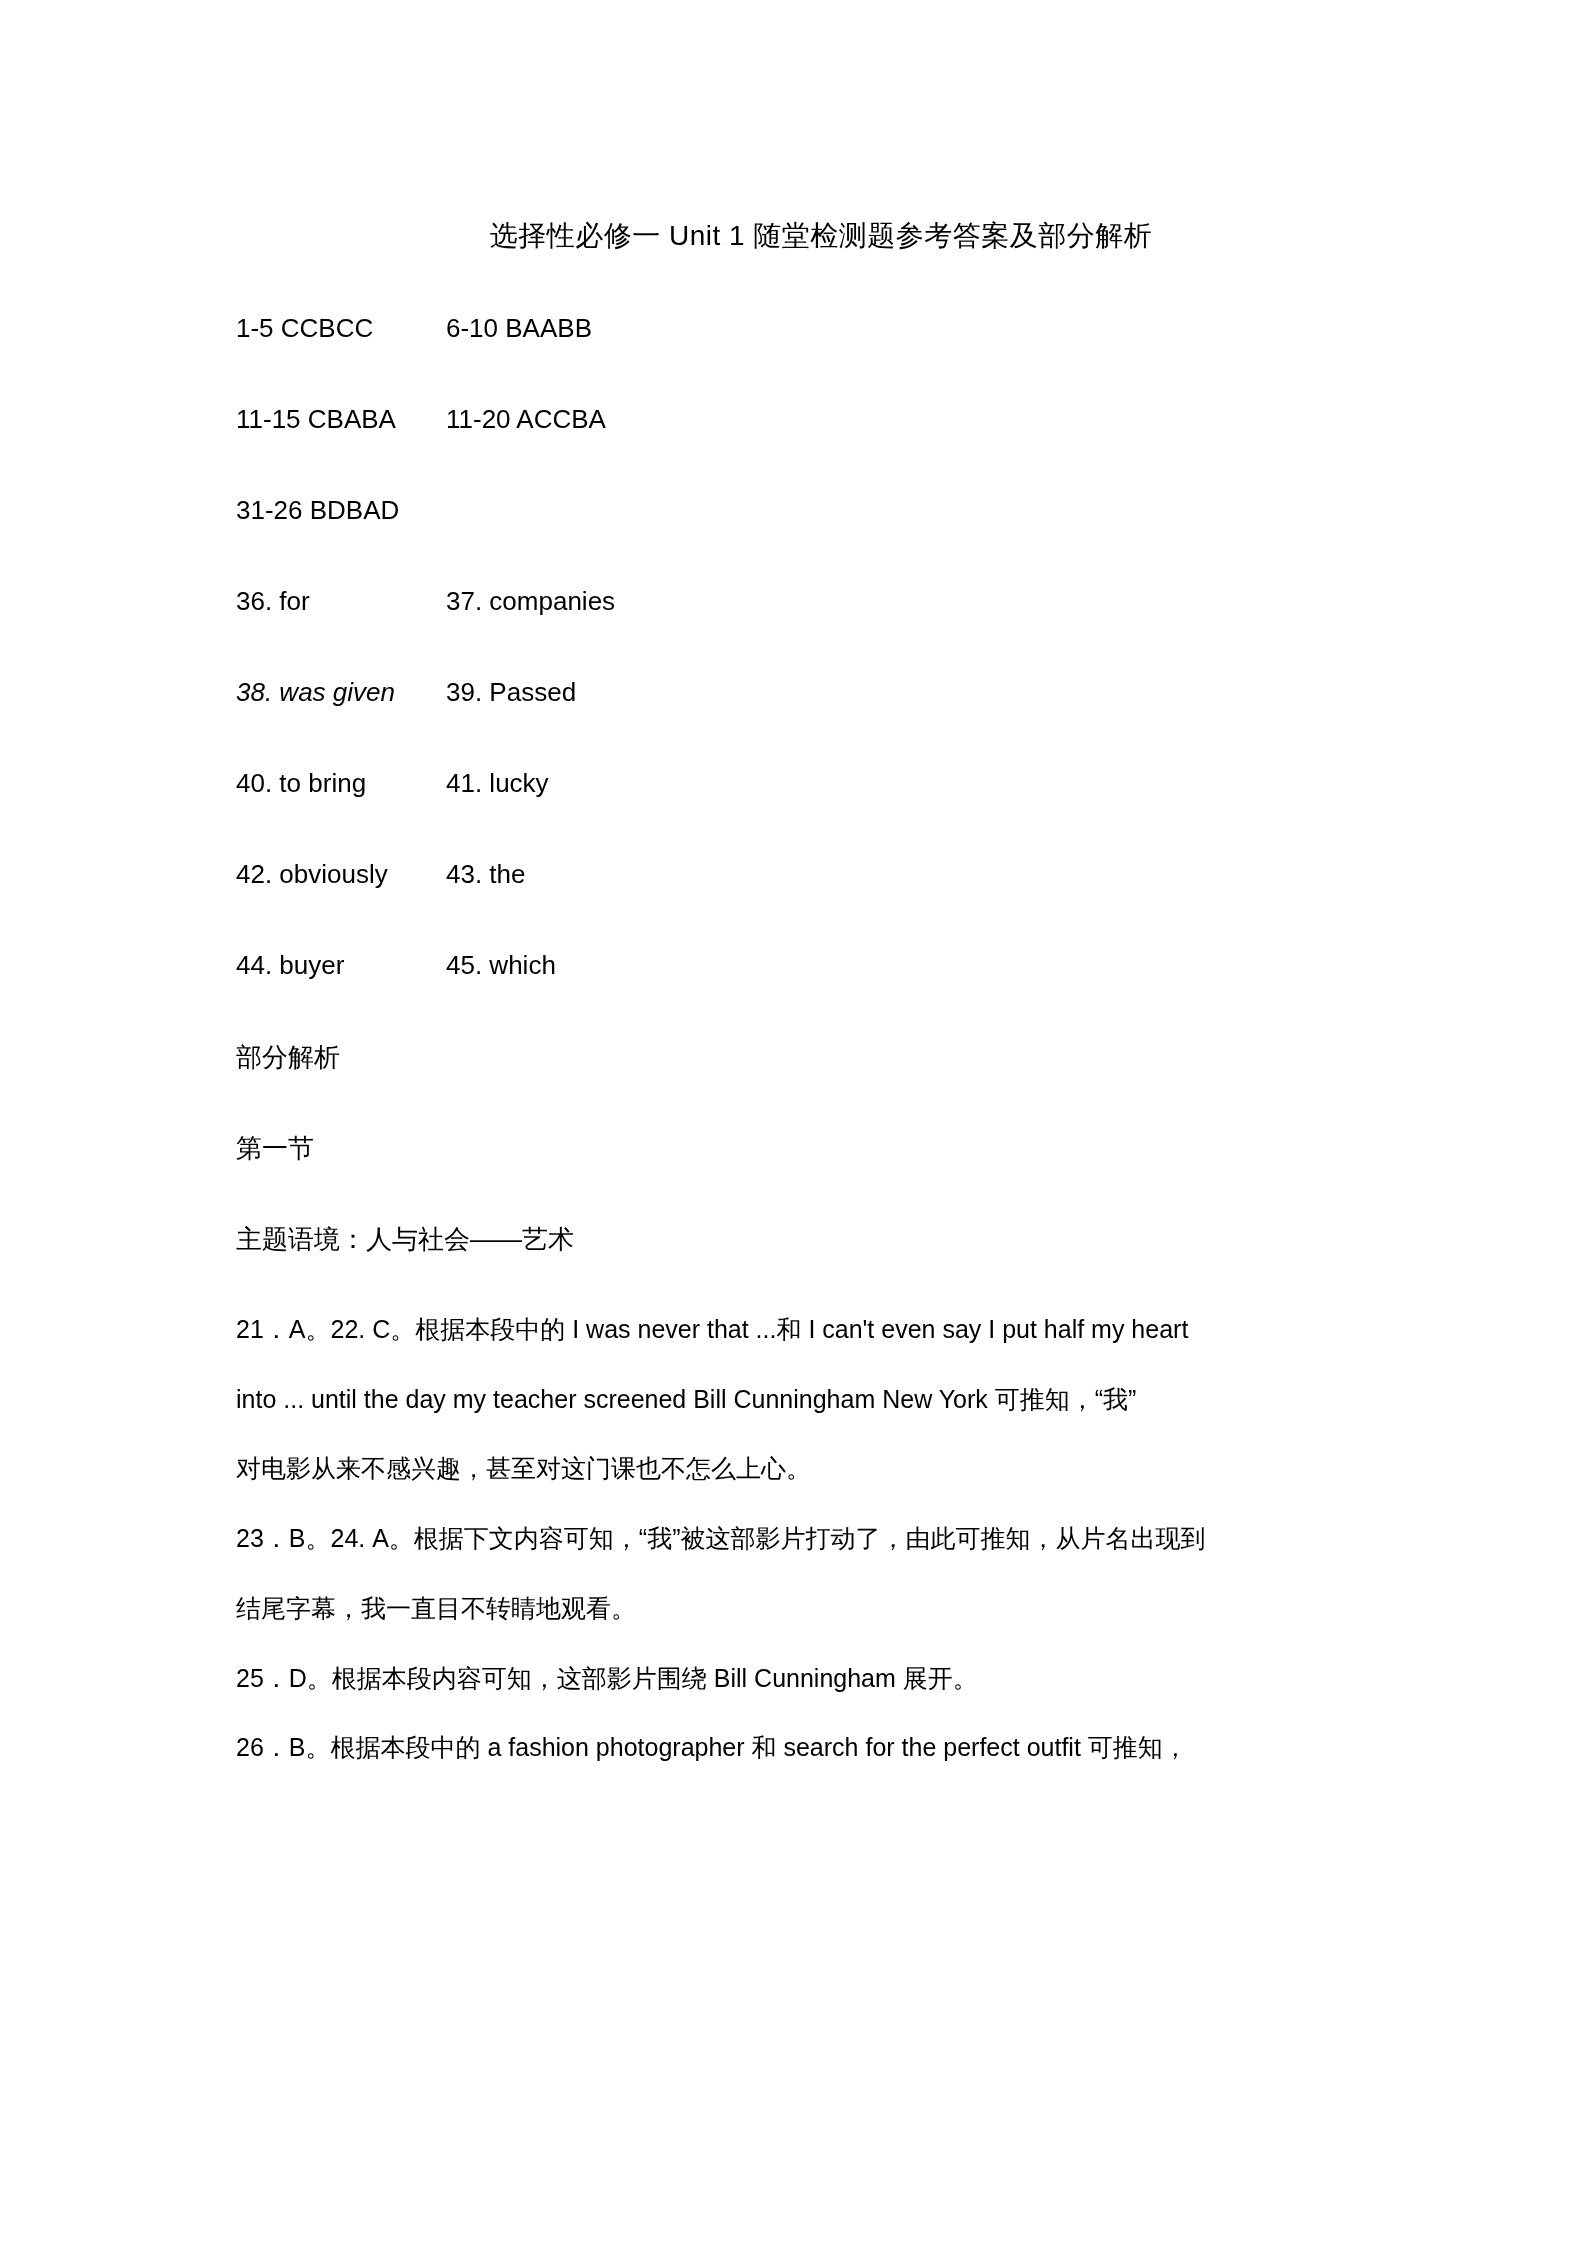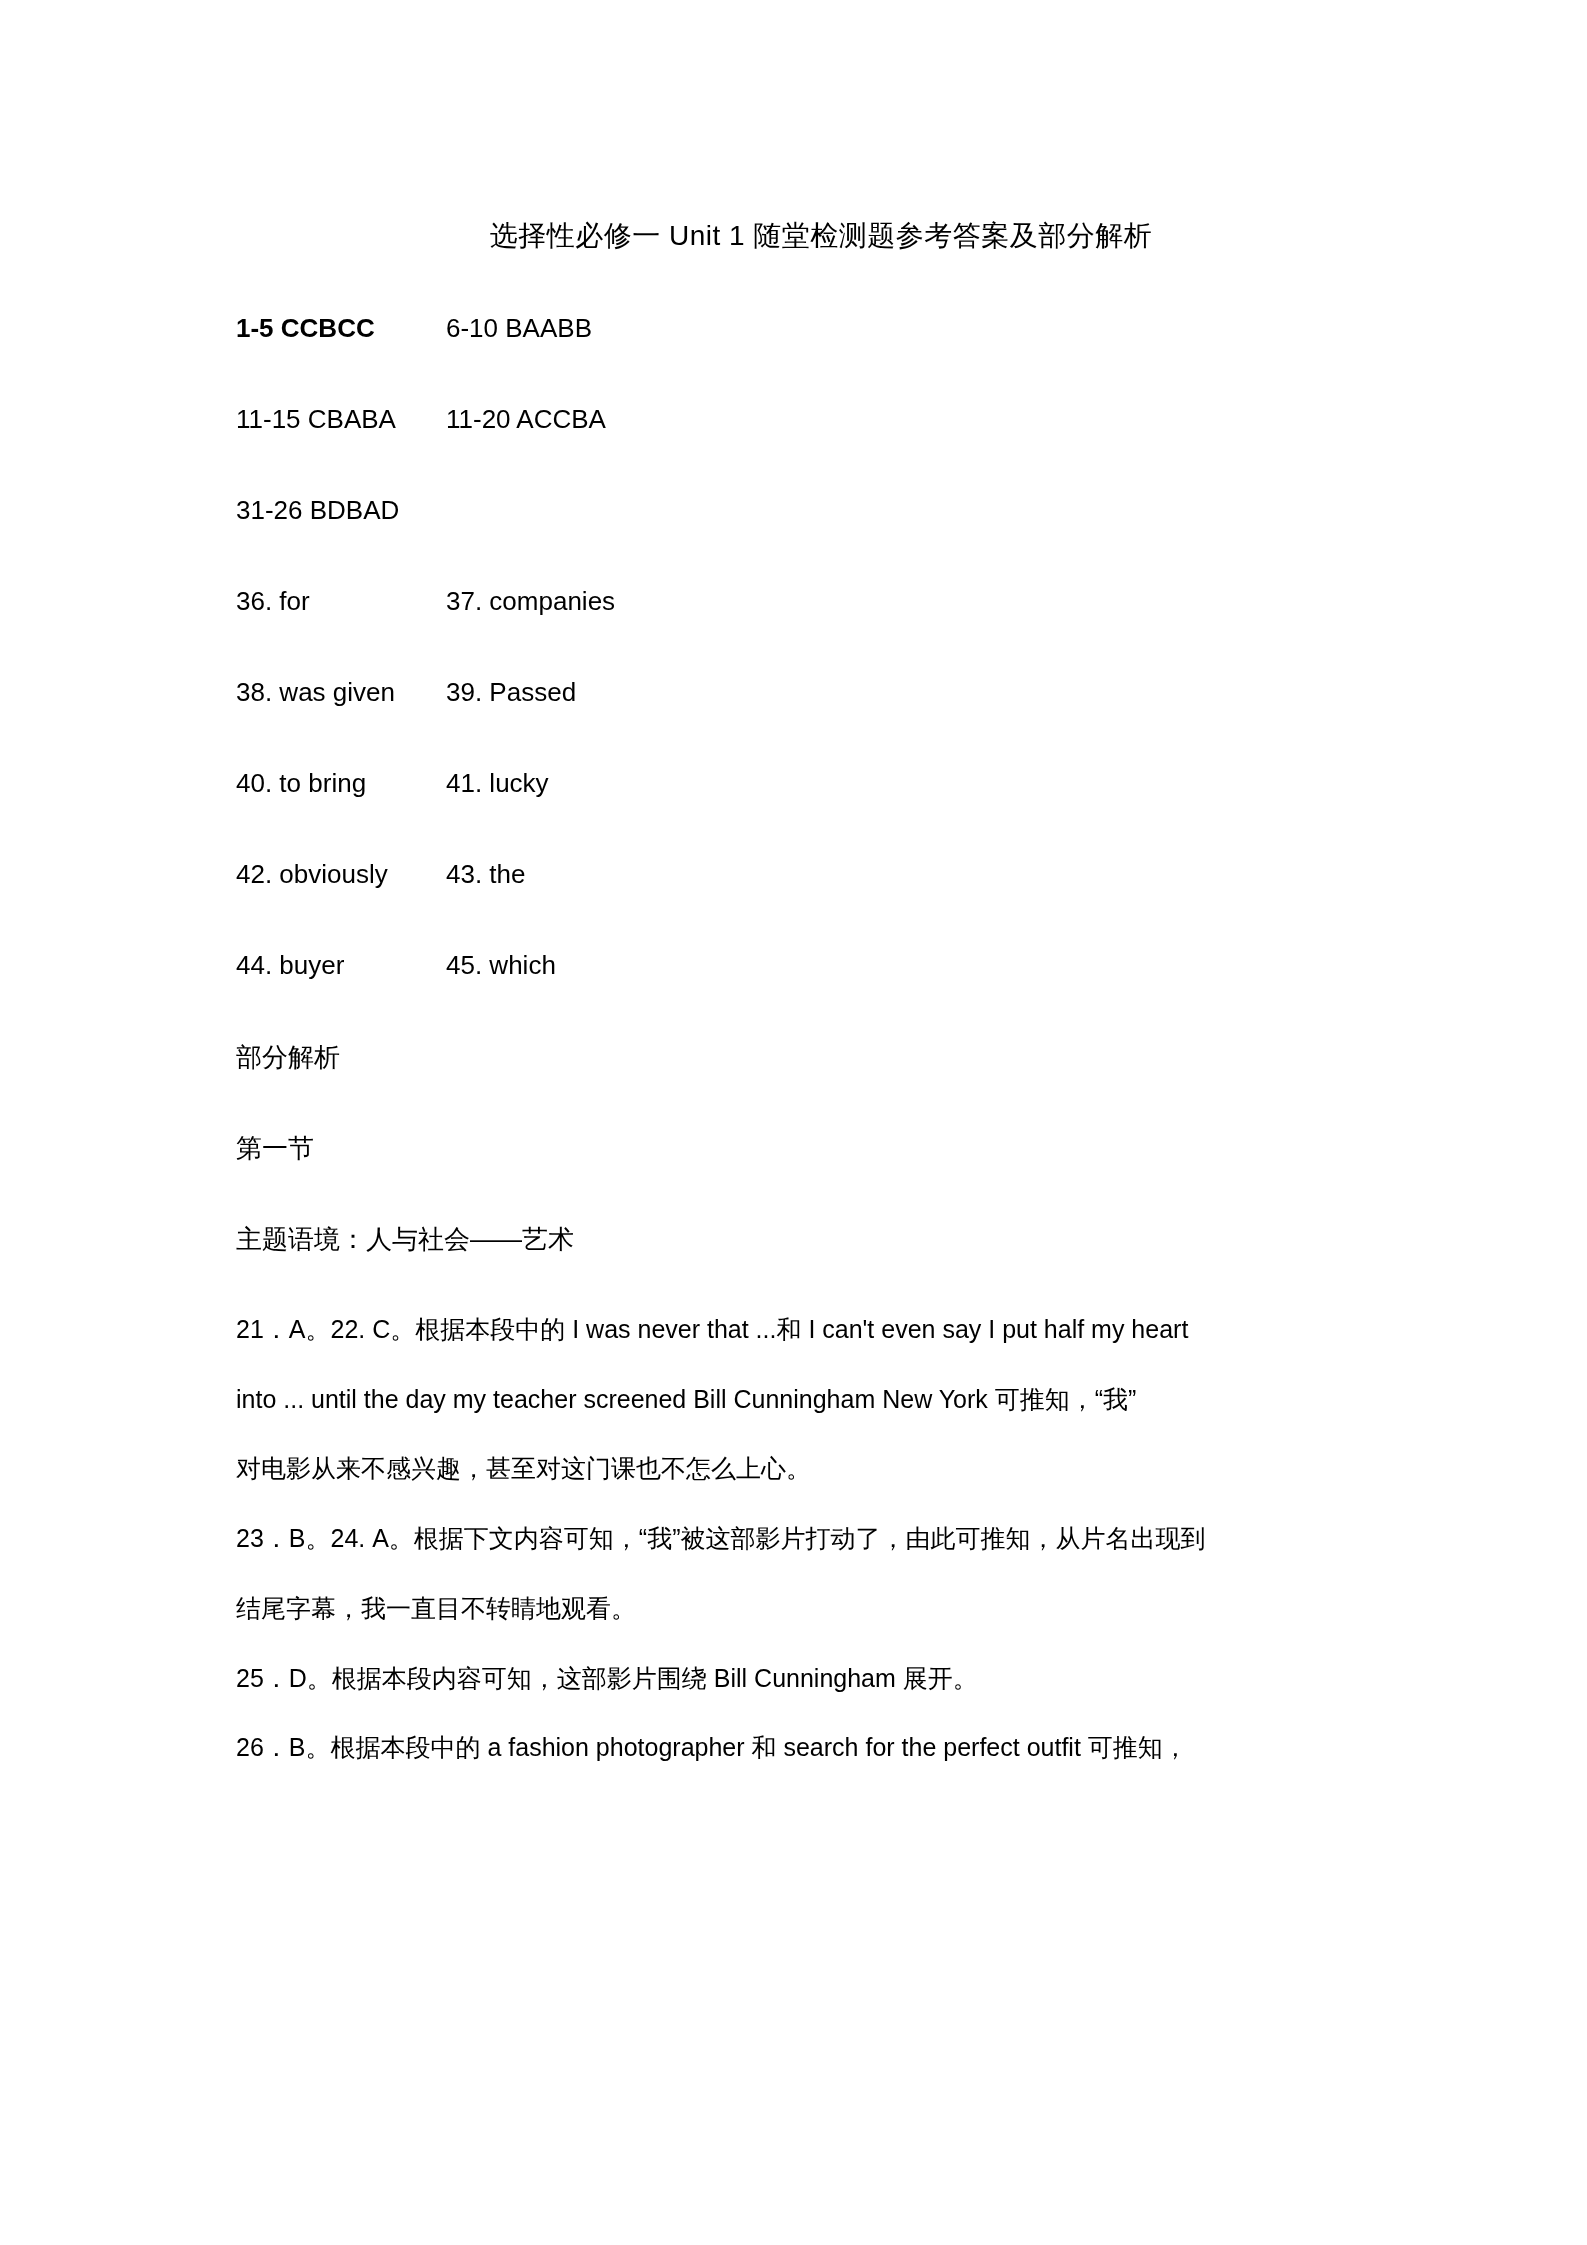--- a/index.html
+++ b/index.html
@@ -78,25 +78,25 @@
 </head>
 <body>
 
 <div class="page">
   <div class="content">
 
     <h1 class="doc-title">选择性必修一 Unit 1 随堂检测题参考答案及部分解析</h1>
 
 
     <div id="answer-key-list">
-        <div class="ans-row"><span class="ans-col-a" style="min-width: 210px; font-weight: bold;">1-5 CCBCC</span><span class="ans-col-b">6-10 BAABB</span></div>
+        <div class="ans-row"><span class="ans-col-a" style="min-width: 210px;">1-5 CCBCC</span><span class="ans-col-b">6-10 BAABB</span></div>
         <div class="ans-row"><span class="ans-col-a" style="min-width: 210px;">11-15 CBABA</span><span class="ans-col-b">11-20 ACCBA</span></div>
         <div class="ans-row"><span class="ans-col-a" style="min-width: 210px;">31-26 BDBAD</span><span class="ans-col-b"></span></div>
         <div class="ans-row"><span class="ans-col-a" style="min-width: 210px;">36. for</span><span class="ans-col-b">37. companies</span></div>
-        <div class="ans-row"><span class="ans-col-a" style="min-width: 210px;">38. was given</span><span class="ans-col-b">39. Passed</span></div>
+        <div class="ans-row"><span class="ans-col-a" style="min-width: 210px; font-style: italic;">38. was given</span><span class="ans-col-b">39. Passed</span></div>
         <div class="ans-row"><span class="ans-col-a" style="min-width: 210px;">40. to bring</span><span class="ans-col-b">41. lucky</span></div>
         <div class="ans-row"><span class="ans-col-a" style="min-width: 210px;">42. obviously</span><span class="ans-col-b">43. the</span></div>
         <div class="ans-row"><span class="ans-col-a" style="min-width: 210px;">44. buyer</span><span class="ans-col-b">45. which</span></div>
       </div>
 
     <p class="para heading">部分解析</p>
 
     <p class="para heading">第一节</p>
 
     <p class="para">主题语境：人与社会——艺术</p>

